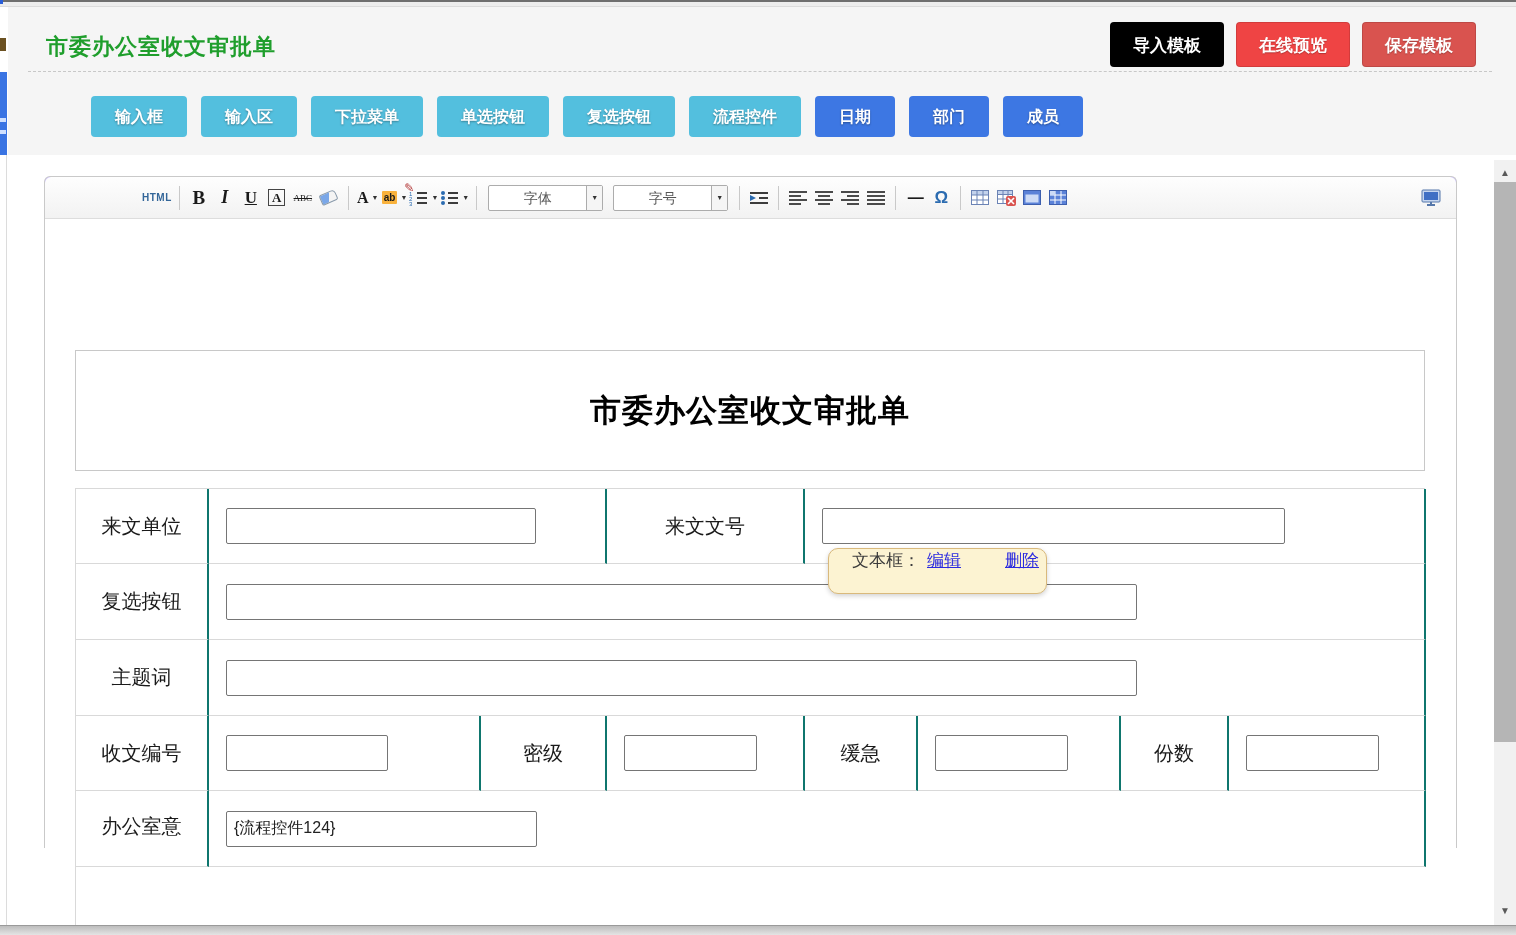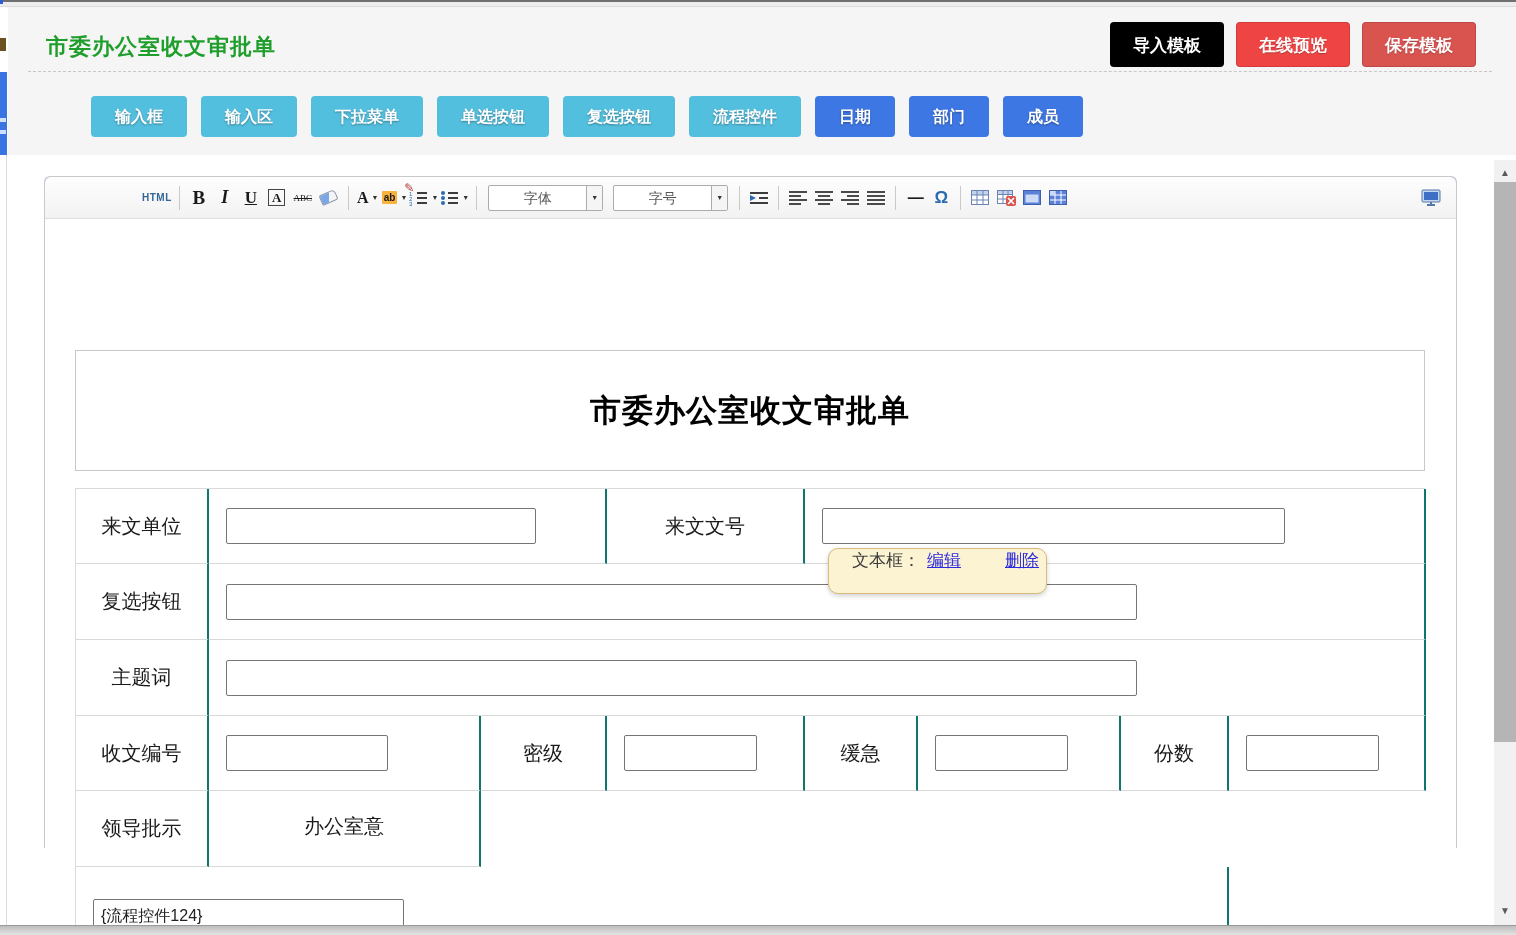--- a/index.html
+++ b/index.html
@@ -361,23 +361,20 @@
         </div>
         <div class="fcell inp" style="grid-column: span 1;">
           <input type="text" style="width: 133px;">
         </div>
         <div class="fcell lbl" style="grid-column: span 1;">
           <span>份数</span>
         </div>
         <div class="fcell inp" style="grid-column: span 1;">
           <input type="text" style="width: 133px;">
         </div>
-        <div class="fcell lbl" style="grid-column: span 1;">
-          <span>领导批示</span>
-        </div>
         <div class="fcell lbl top" style="grid-column: span 1;">
           <span>办公室意</span>
         </div>
         <div class="fcell inp" style="grid-column: span 7;">
           <input type="text" value="{流程控件124}" style="width: 311px;">
         </div>
       </div>
 
     <div class="tip">
       <span>文本框：</span>

